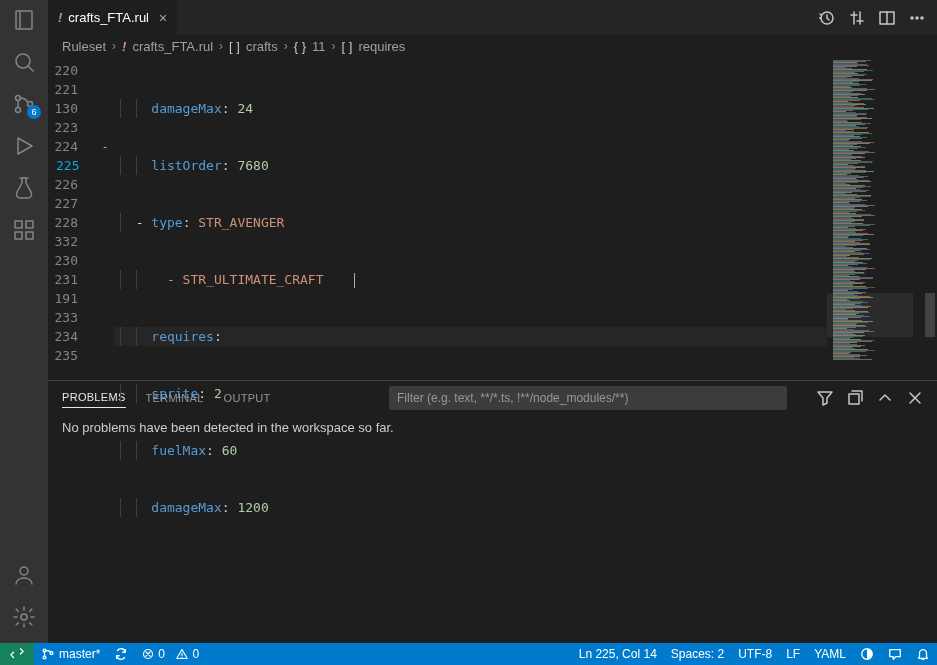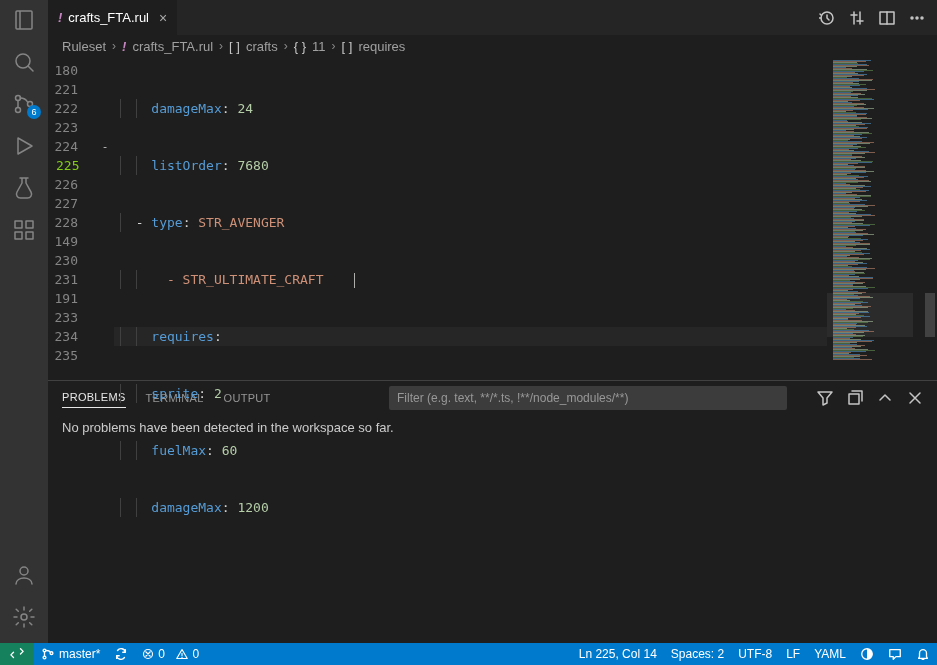--- a/index.html
+++ b/index.html
@@ -19,21 +19,21 @@
 .tab-bar .spacer { flex: 1; }
 .tab-actions { display: flex; align-items: center; gap: 14px; padding-right: 12px; color: #c5c5c5; }
 .tab-actions .icon { width: 16px; height: 16px; cursor: pointer; }
 .breadcrumb { height: 22px; display: flex; align-items: center; padding: 0 14px; gap: 6px; color: #a0a0a0; font-size: 13px; background: #1e1e1e; }
 .breadcrumb .chev { color: #888888; font-size: 12px; }
 .breadcrumb .sym { color: #c586c0; font-weight: bold; font-style: italic; }
 .breadcrumb .brk { color: #c5c5c5; }
 .editor-body { flex: 1; display: flex; min-height: 0; position: relative; }
 .gutter { width: 48px; padding-top: 4px; text-align: right; color: #858585; font-family: "Consolas", monospace; font-size: 13px; line-height: 19px; user-select: none; }
 .gutter .ln { padding-right: 18px; }
-.gutter .ln.cur { color: #84cc16; padding-left: 8px; }
+.gutter .ln.cur { color: #0ea5e9; padding-left: 8px; }
 .fold-col { width: 18px; padding-top: 4px; font-family: monospace; font-size: 11px; line-height: 19px; color: #c5c5c5; text-align: center; }
 .code { flex: 1; padding-top: 4px; font-family: "Consolas", monospace; font-size: 13px; line-height: 19px; white-space: pre; position: relative; }
 .code .row { height: 19px; padding-left: 6px; position: relative; }
 .code .row.curline { background: rgba(255,255,255,0.04); }
 .code .row.ind::before { content:""; position:absolute; left:6px; top:0; bottom:0; border-left:1px solid #404040; }
 .code .row.ind2::after { content:""; position:absolute; left:22px; top:0; bottom:0; border-left:1px solid #404040; }
 .k { color: #569cd6; }
 .v { color: #b5cea8; }
 .b { color: #569cd6; }
 .s { color: #ce9178; }
@@ -161,30 +161,30 @@
         <span class="chev">›</span>
       <span class="brk">{ }</span>
       <span>11</span>
         <span class="chev">›</span>
       <span class="brk">[ ]</span>
       <span>requires</span>
     </div>
 
     <div class="editor-body">
       <div class="gutter">
-        <div class="ln">180</div>
+        <div class="ln">220</div>
         <div class="ln">221</div>
-        <div class="ln">222</div>
+        <div class="ln">130</div>
         <div class="ln">223</div>
         <div class="ln">224</div>
         <div class="ln cur">225</div>
         <div class="ln">226</div>
         <div class="ln">227</div>
         <div class="ln">228</div>
-        <div class="ln">149</div>
+        <div class="ln">332</div>
         <div class="ln">230</div>
         <div class="ln">231</div>
         <div class="ln">191</div>
         <div class="ln">233</div>
         <div class="ln">234</div>
         <div class="ln">235</div>
       </div>
       <div class="fold-col">
         <div>&nbsp;</div>
           <div>&nbsp;</div>

